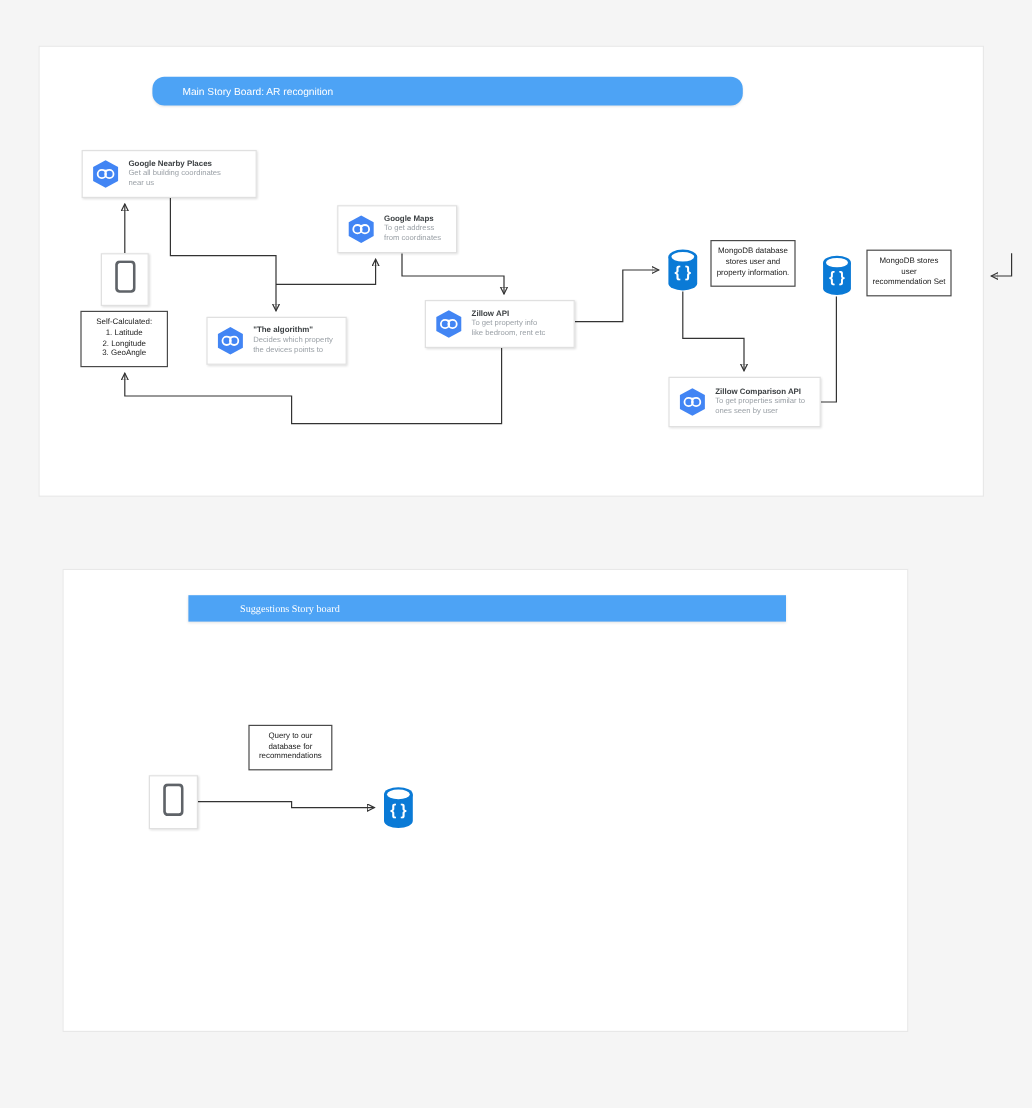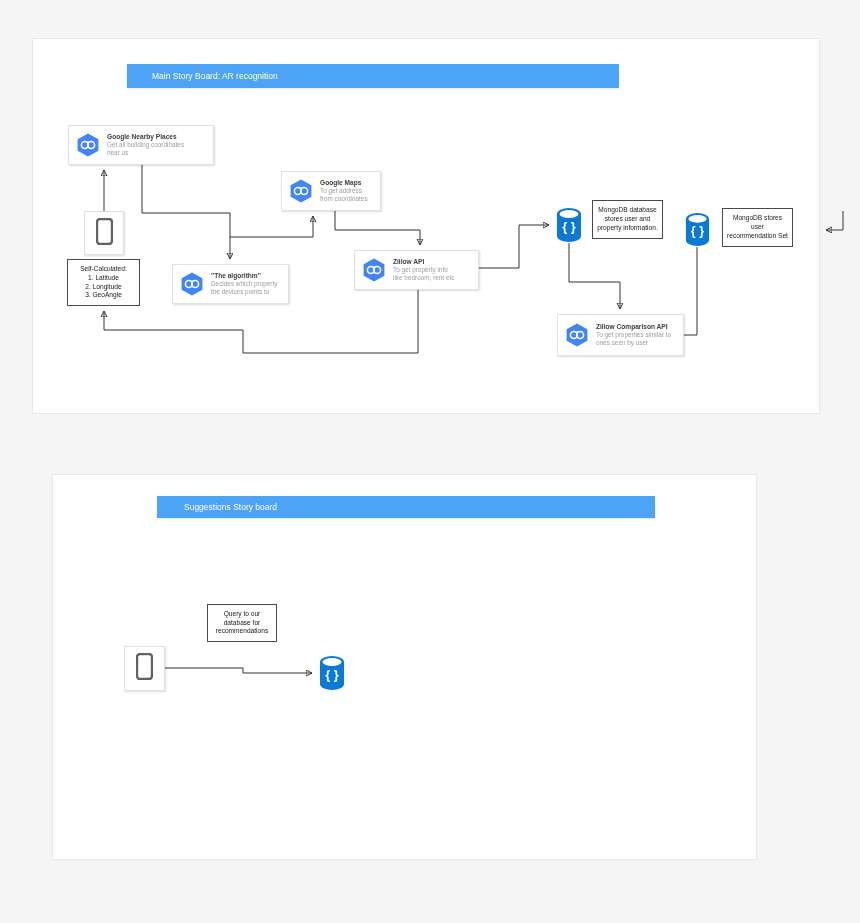--- a/index.html
+++ b/index.html
@@ -34,22 +34,22 @@
   .banner {
     position: absolute;
     background: #4da3f5;
     color: #ffffff;
     font-size: 8.5px;
     display: flex;
     align-items: center;
     box-shadow: 0 1px 2px rgba(0,0,0,.10);
     box-sizing: border-box;
   }
-  #banner-main { left: 127px; top: 64px;  width: 492px; height: 24px; padding-left: 25px; }
-  #banner-sugg { left: 157px; top: 496px; width: 498px; height: 22px; padding-left: 27px; }
+  #banner-main { left: 127px; top: 64px;  width: 492px; height: 24px; padding-left: 25px; border-radius: 10px; }
+  #banner-sugg { left: 157px; top: 496px; width: 498px; height: 22px; padding-left: 43px; font-family: Liberation Serif, serif; }
 
   
   svg.wires {
     position: absolute;
     left: 0; top: 0;
     width: 860px; height: 923px;
     pointer-events: none;
     overflow: visible;
   }
   svg.wires path, svg.wires line {

